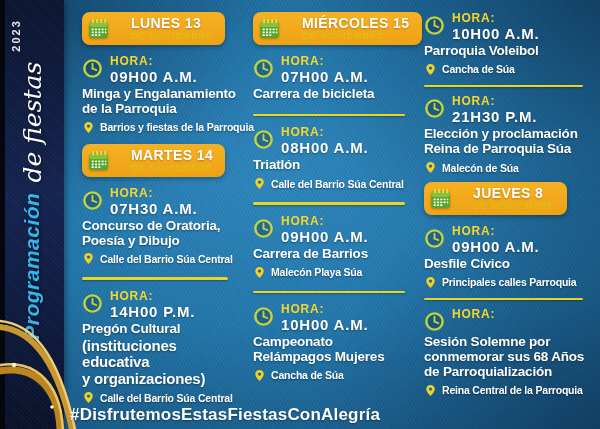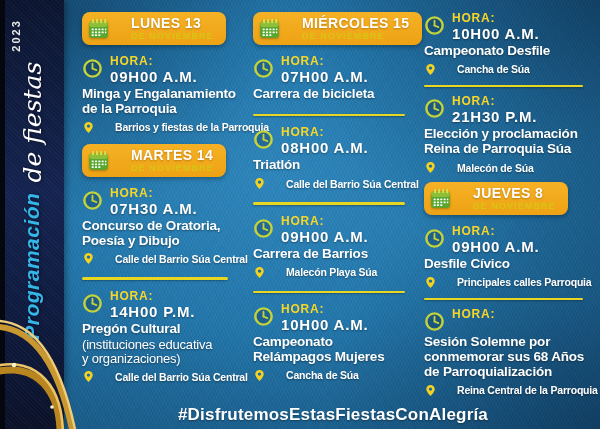--- a/index.html
+++ b/index.html
@@ -60,21 +60,21 @@
     border-radius:8px; padding:4px 12px 4px 6px; margin-bottom:9px;
     box-shadow:0 2px 4px rgba(0,0,0,.3);
   }
   .badge + .event { margin-top:1px; }
   .badge-stack { display:flex; flex-direction:column; line-height:1; }
   .badge-day {
     color:#ffffff; font-weight:bold; font-size:14px; letter-spacing:.4px;
     text-shadow:0 1px 2px rgba(120,70,0,.45); white-space:nowrap;
   }
   .badge-month {
-    color:#d9c414; font-weight:bold; font-size:9px; letter-spacing:1.1px;
+    color:#d9c414; font-weight:normal; font-size:9px; letter-spacing:1.1px;
     margin-top:2px; white-space:nowrap;
   }
   .cal-icon { flex:0 0 auto; display:block; filter:drop-shadow(0 1px 1px rgba(0,0,0,.3)); }
 
   
   .event { margin-bottom:10px; }
   .col-3 .event { margin-bottom:8px; }
   .hora-row { display:flex; align-items:flex-start; gap:7px; margin-bottom:3px; }
   .clock-icon { flex:0 0 auto; margin-top:3px; display:block; }
   .hora-stack { display:flex; flex-direction:column; line-height:1; }
@@ -84,40 +84,40 @@
   }
   .event-time {
     color:#ffffff; font-weight:bold; font-size:15px; letter-spacing:.8px;
     white-space:nowrap; text-shadow:0 1px 2px rgba(0,0,0,.4);
   }
   .event-title {
     color:#ffffff; font-weight:bold; font-size:13.5px; line-height:1.1;
     letter-spacing:-.2px; white-space:pre-line; text-shadow:0 1px 2px rgba(0,0,0,.4);
   }
   .event-subtitle {
-    color:#ffffff; font-weight:normal; font-size:13px; line-height:1.1;
+    color:#ffffff; font-weight:bold; font-size:15px; line-height:1.1;
     letter-spacing:-.2px; white-space:pre-line; margin-top:1px;
     text-shadow:0 1px 2px rgba(0,0,0,.4);
   }
-  .loc-row { display:flex; align-items:center; gap:20px; margin-top:4px; }
+  .loc-row { display:flex; align-items:center; gap:5px; margin-top:4px; }
   .pin-icon { flex:0 0 auto; display:block; }
   .loc-text {
     color:#ffffff; font-size:10.5px; font-weight:600; letter-spacing:-.2px;
     white-space:nowrap; text-shadow:0 1px 2px rgba(0,0,0,.4);
   }
 
   .divider {
     width:96%; height:2.5px; background:#e8d722; border-radius:2px;
     margin:2px 0 10px 0; box-shadow:0 1px 2px rgba(0,0,0,.3);
   }
   .col-3 .divider { margin:1px 0 8px 0; }
 
   
   .footer {
-    position:absolute; left:70px; right:4px; bottom:4px; text-align:center;
+    position:absolute; left:70px; right:4px; bottom:4px; 
     color:#ffffff; font-size:17px; font-weight:600; letter-spacing:.2px;
     text-shadow:0 1px 2px rgba(0,0,0,.4);
   }
 </style>
 </head>
 <body>
 
 <svg width="0" height="0" style="position:absolute">
   <defs>
     <g id="ico-cal">
@@ -350,21 +350,21 @@
     <div class="event">
       <div class="hora-row">
         <svg class="clock-icon" width="21" height="21" viewBox="0 0 24 24">
             <use href="#ico-clock"></use>
           </svg>
         <span class="hora-stack">
           <span class="hora-label">HORA:</span>
           <span class="event-time">10H00 A.M.</span>
         </span>
       </div>
-      <div class="event-title">Campeonato Desfile</div>
+      <div class="event-title">Parroquia Voleibol</div>
       <div class="loc-row">
         <svg class="pin-icon" width="13" height="13" viewBox="0 0 24 24">
             <use href="#ico-pin"></use>
           </svg>
         <span class="loc-text">Cancha de Súa</span>
       </div>
     </div>
     <div class="divider"></div>
 
     <div class="event">

